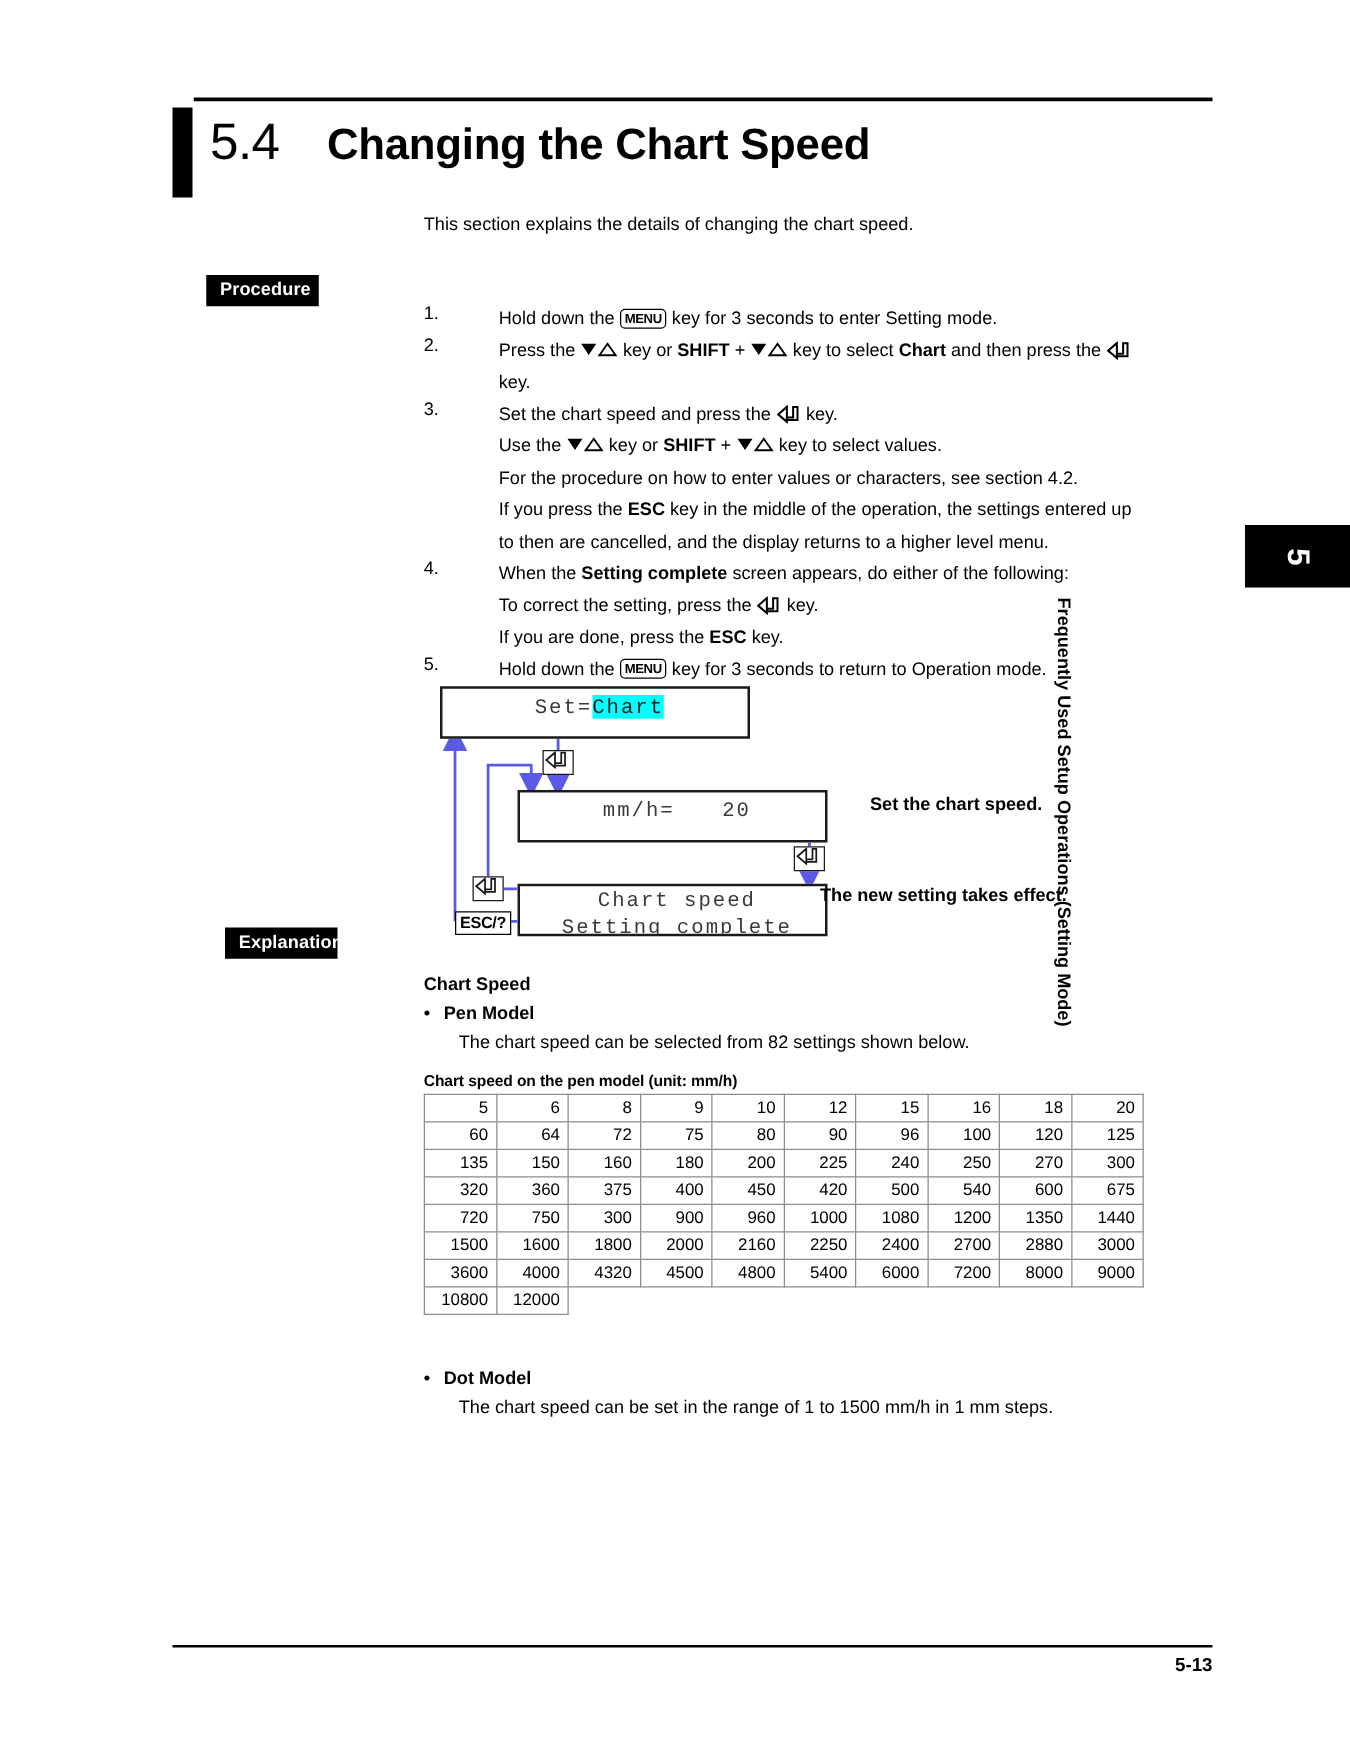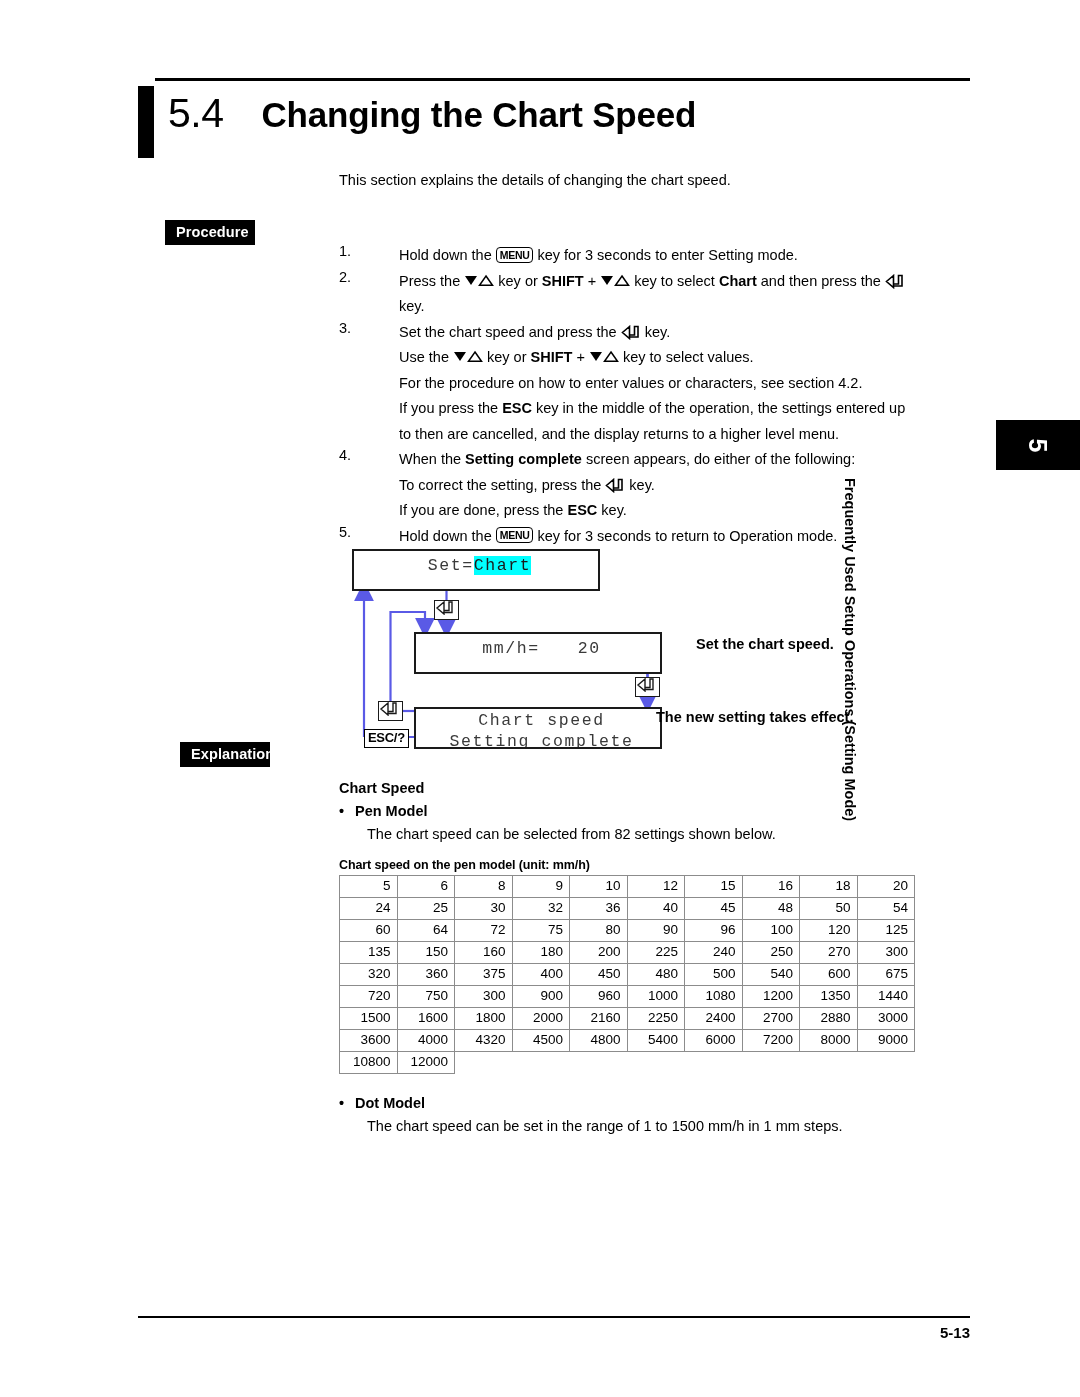--- a/index.html
+++ b/index.html
@@ -384,32 +384,20 @@
         <td>8</td>
         <td>9</td>
         <td>10</td>
         <td>12</td>
         <td>15</td>
         <td>16</td>
         <td>18</td>
         <td>20</td>
       </tr>
       <tr>
-        <td>24</td>
-        <td>25</td>
-        <td>30</td>
-        <td>32</td>
-        <td>36</td>
-        <td>40</td>
-        <td>45</td>
-        <td>48</td>
-        <td>50</td>
-        <td>54</td>
-      </tr>
-      <tr>
         <td>60</td>
         <td>64</td>
         <td>72</td>
         <td>75</td>
         <td>80</td>
         <td>90</td>
         <td>96</td>
         <td>100</td>
         <td>120</td>
         <td>125</td>
@@ -425,21 +413,21 @@
         <td>250</td>
         <td>270</td>
         <td>300</td>
       </tr>
       <tr>
         <td>320</td>
         <td>360</td>
         <td>375</td>
         <td>400</td>
         <td>450</td>
-        <td>480</td>
+        <td>420</td>
         <td>500</td>
         <td>540</td>
         <td>600</td>
         <td>675</td>
       </tr>
       <tr>
         <td>720</td>
         <td>750</td>
         <td>300</td>
         <td>900</td>

